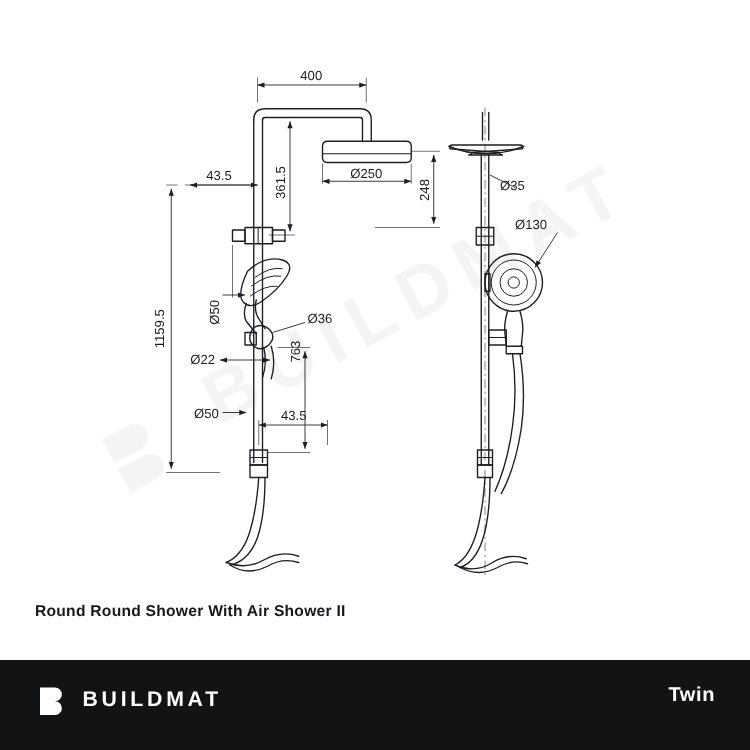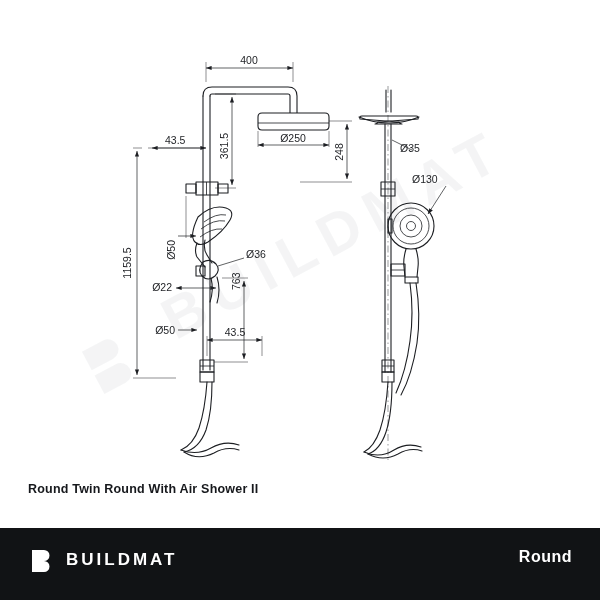--- a/index.html
+++ b/index.html
@@ -225,26 +225,26 @@
     <g>
 
       <path class="dim" d="M392 140 L412 150"></path>
       <text class="tx" x="400" y="152">Ø35</text>
 
       <path class="dim" d="M428 214 L446 186" marker-start="url(#arS)"></path>
       <text class="tx" x="412" y="183">Ø130</text>
     </g>
   </svg>
 
-  <div class="title">Round Twin Round With Air Shower II</div>
+  <div class="title">Round Round Shower With Air Shower II</div>
 
   <div class="footer"></div>
 
   <div class="brand">
     <svg width="26" height="26" viewBox="0 0 26 26" xmlns="http://www.w3.org/2000/svg">
       <path d="M2 3 h12 a5.5 5.5 0 0 1 0 11 h-12 z M2 14 h12 a5.5 5.5 0 0 1 0 11 h-12 z" fill="#ffffff"></path>
     </svg>
     <span class="brand-text">BUILDMAT</span>
   </div>
 
-  <div class="nero">Round</div>
+  <div class="nero">Twin</div>
 
 </div>
 
 </body></html>

